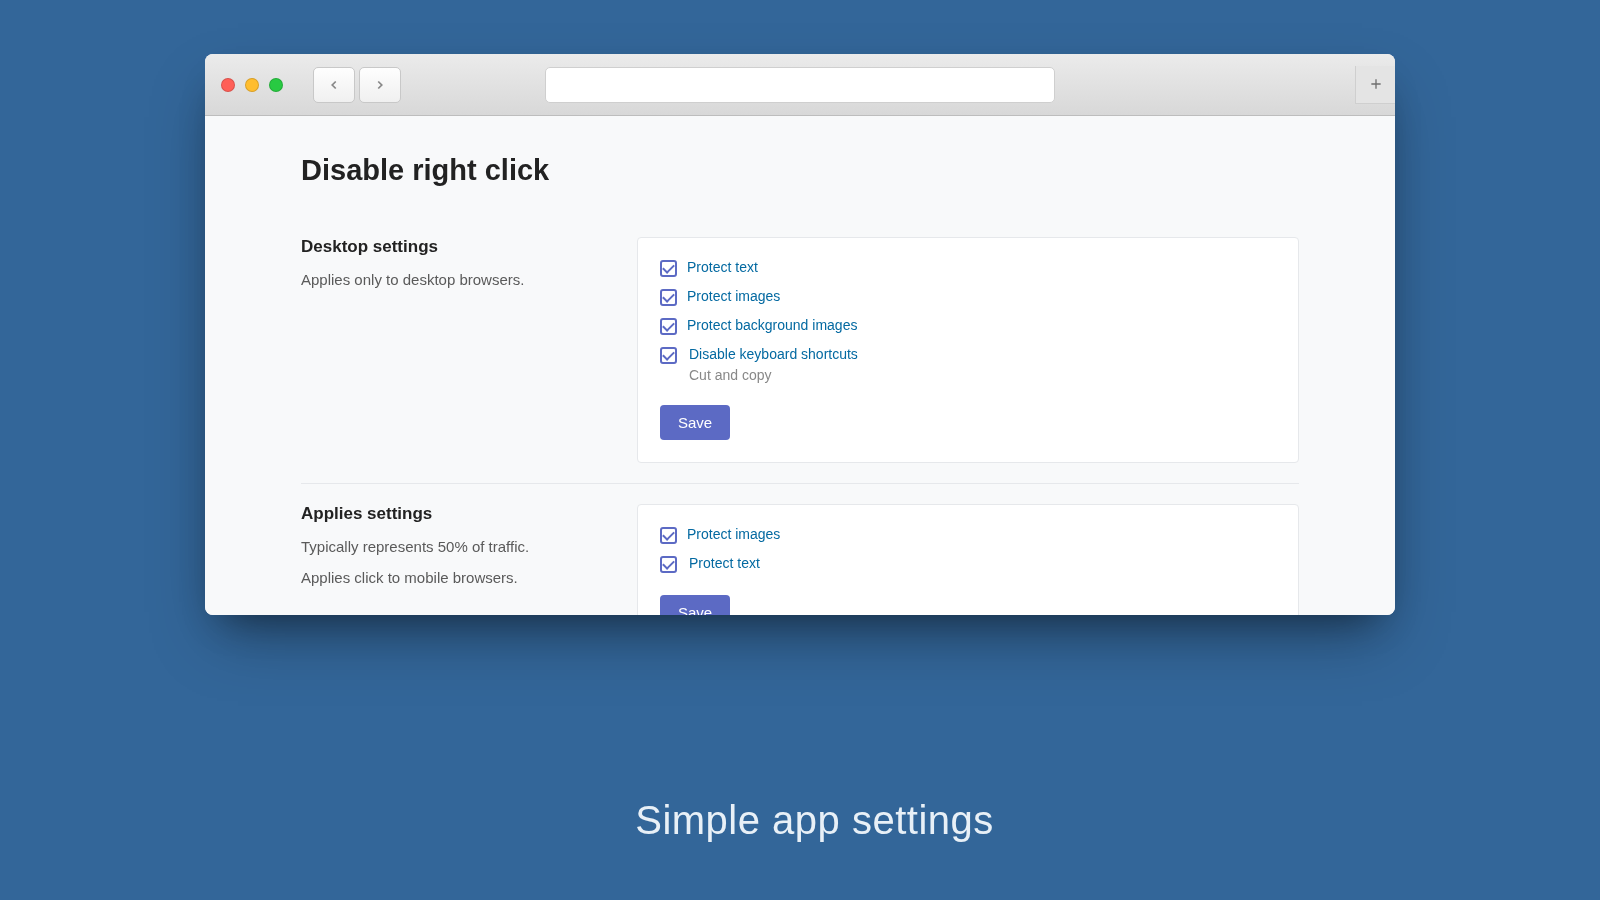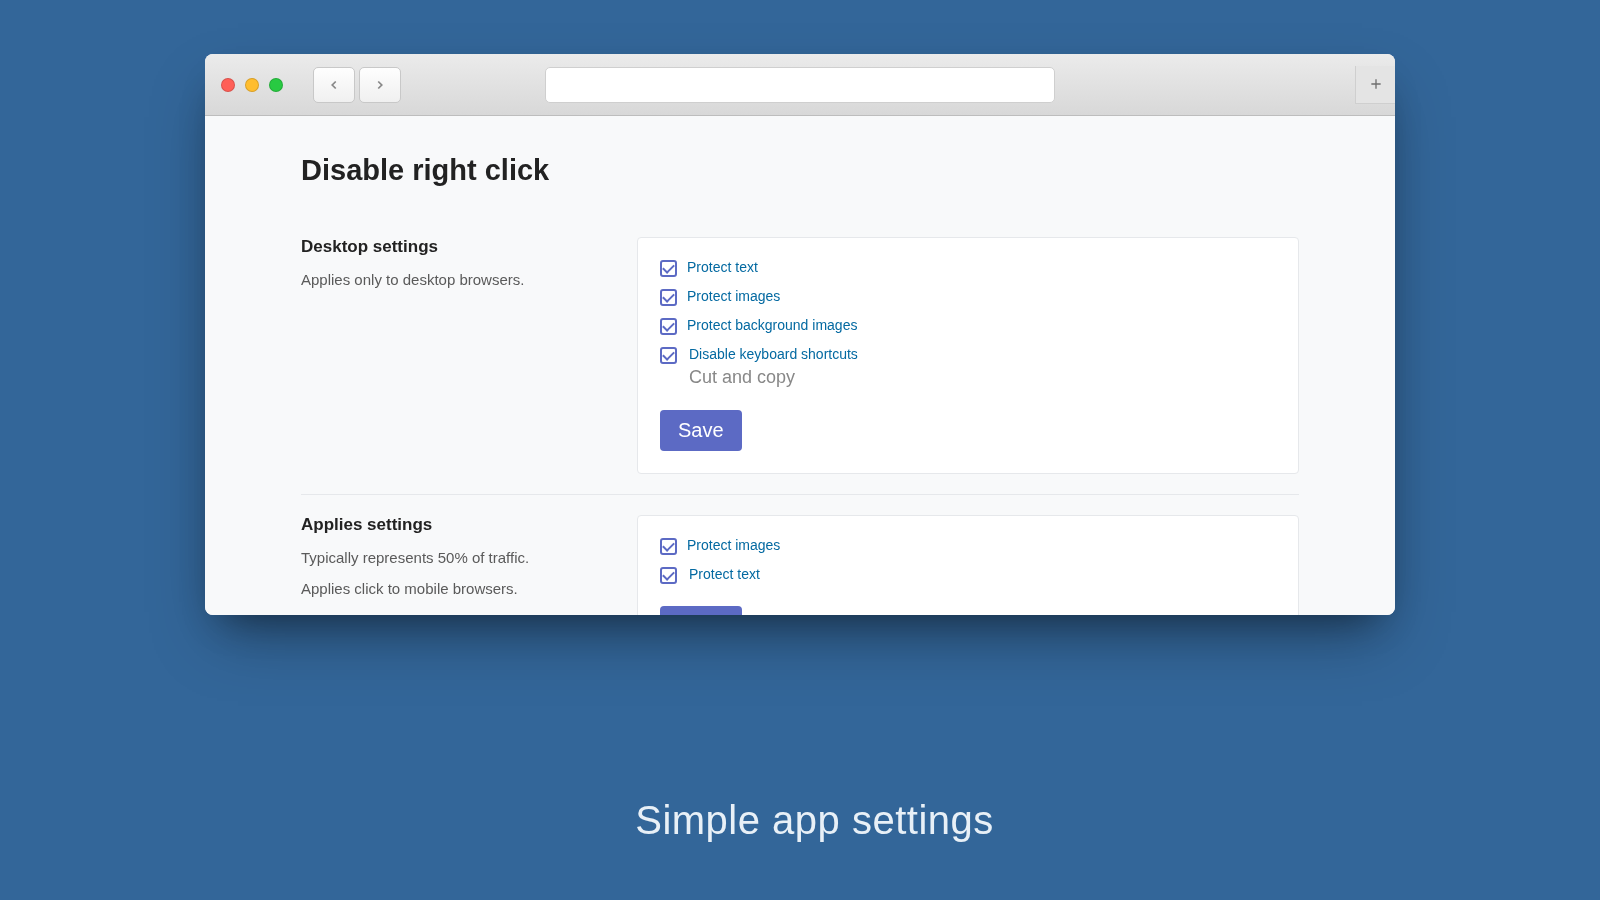--- a/index.html
+++ b/index.html
@@ -155,32 +155,32 @@
       border: solid #5c6ac4;
       border-width: 0 2px 2px 0;
       transform: rotate(45deg);
     }
     .cb-label {
       font-size: 14px;
       color: #0369a1;
       line-height: 1.35;
     }
     .cb-hint {
-      font-size: 18px;
+      font-size: 14px;
       color: #888;
       margin-top: 3px;
     }
     .save-btn {
       margin-top: 22px;
       padding: 9px 18px;
       background: #5c6ac4;
       color: #fff;
       border: none;
       border-radius: 4px;
-      font-size: 20px;
+      font-size: 15px;
       cursor: pointer;
     }
     .caption {
       position: absolute;
       left: 0; right: 0;
       top: 798px;
       text-align: center;
       font-size: 40px;
       font-weight: 300;
       letter-spacing: 0.5px;

